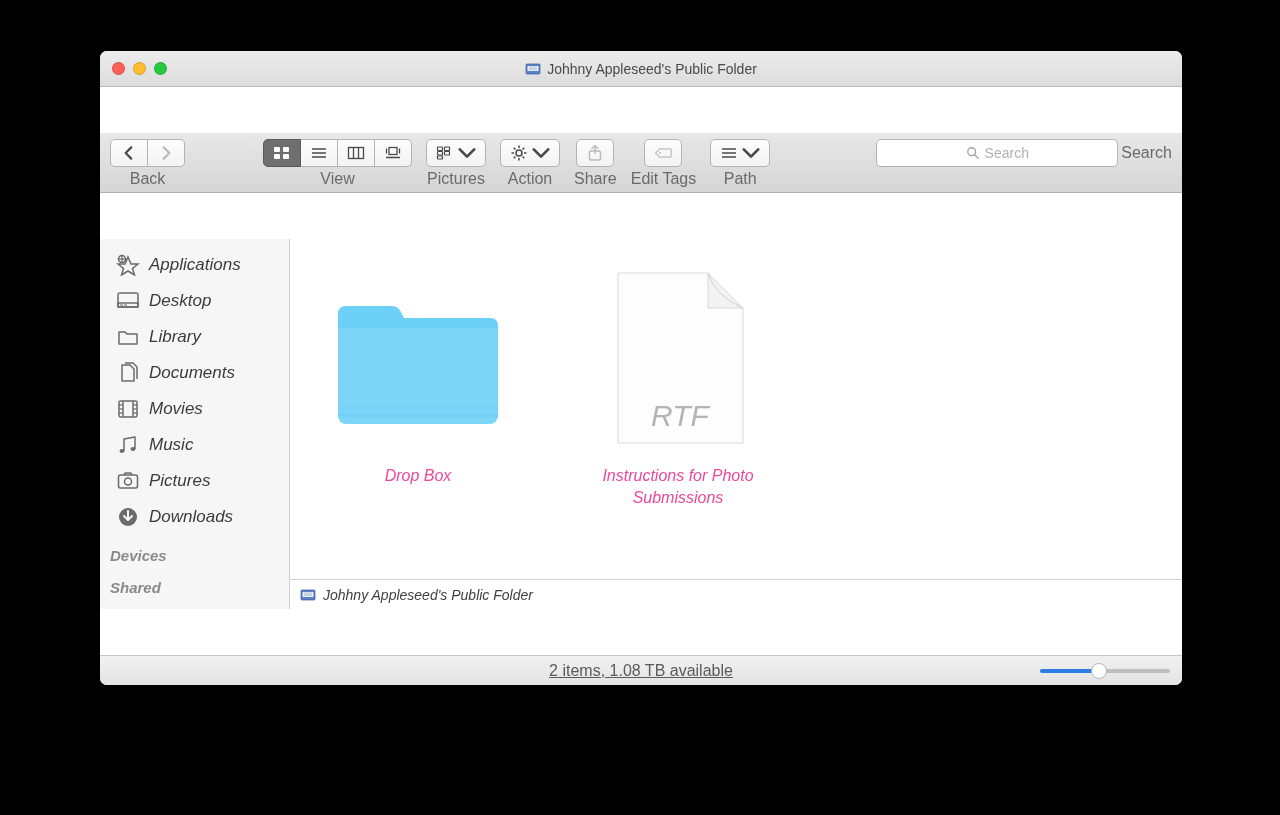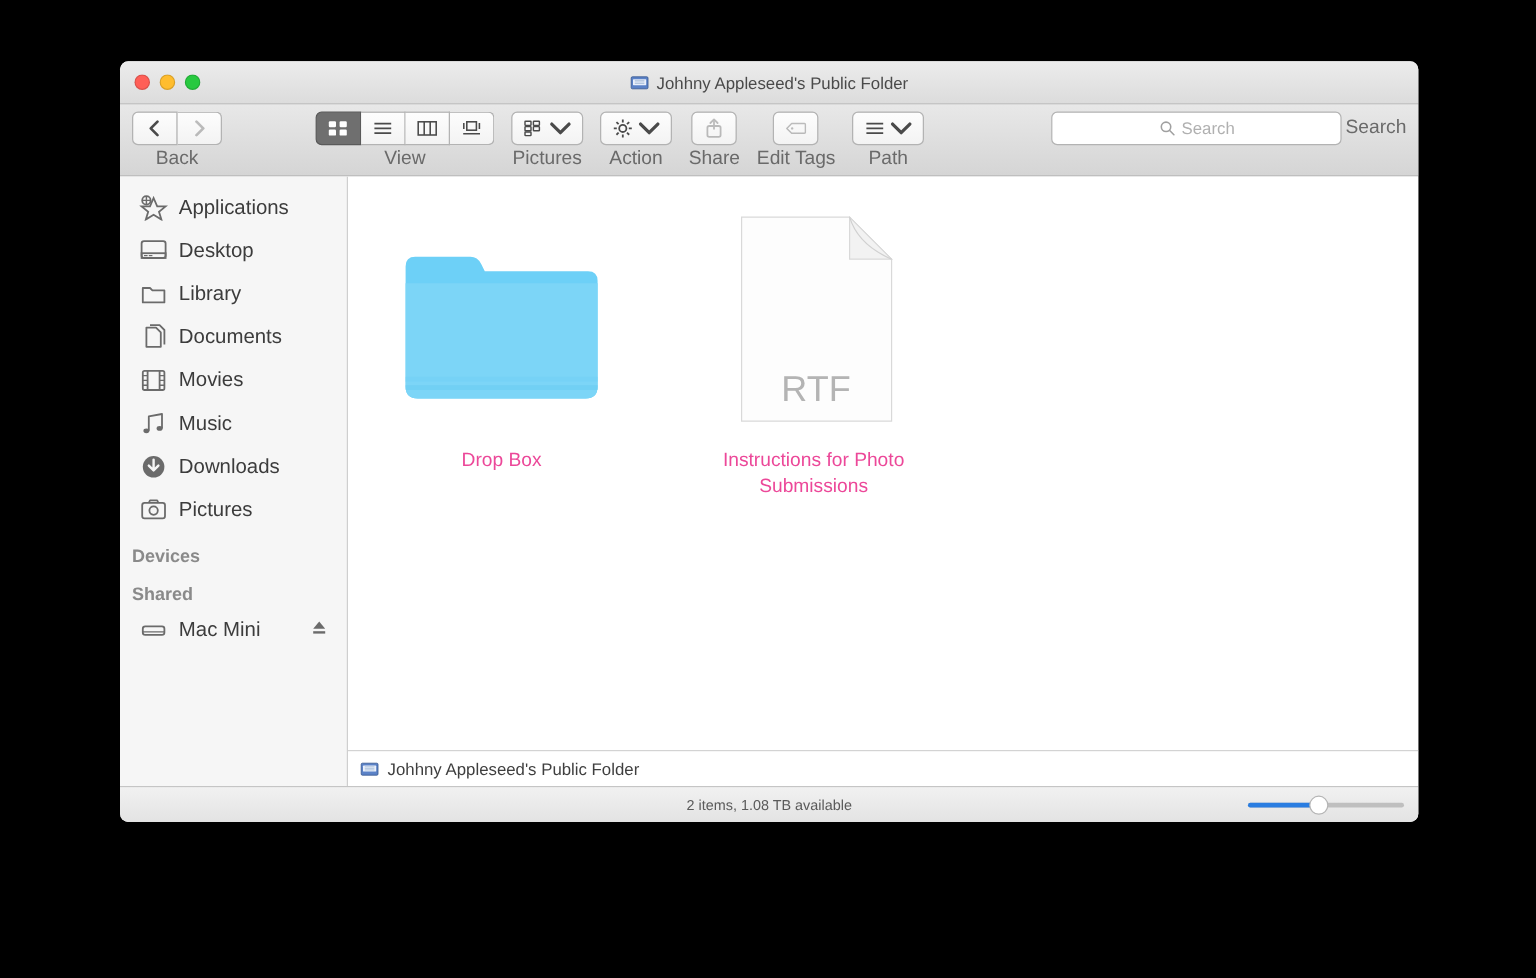--- a/index.html
+++ b/index.html
@@ -16,20 +16,21 @@
       left: 100px;
       top: 51px;
       width: 1082px;
       height: 634px;
       background: #fff;
       border-radius: 7px;
       box-shadow: 0 20px 60px rgba(0,0,0,0.5), 0 0 0 1px rgba(0,0,0,0.15);
       overflow: hidden;
       display: flex;
       flex-direction: column;
+      gap: 46px;
     }
     
     .titlebar {
       height: 36px;
       background: linear-gradient(#ececec, #dcdcdc);
       border-bottom: 1px solid #b9b9b9;
       display: flex;
       align-items: center;
       position: relative;
       flex-shrink: 0;
@@ -95,21 +96,21 @@
       background: #fff;
       display: flex;
       align-items: center;
       justify-content: center;
       gap: 5px;
       color: #b0b0b0;
       font-size: 14px;
     }
     .search svg { width: 14px; height: 14px; }
     
-    .body { flex: 1; display: flex; overflow: hidden; }
+    .body { flex: 1; display: flex; overflow: hidden; font-style: italic; }
     .sidebar {
       width: 190px;
       background: #f6f6f6;
       border-right: 1px solid #cfcfcf;
       padding-top: 8px;
       font-size: 17px;
       color: #3c3c3c;
       overflow: hidden;
     }
     .sbi {
@@ -156,23 +157,24 @@
     }
     
     .statusbar {
       height: 30px;
       background: linear-gradient(#f1f1f1, #e3e3e3);
       border-top: 1px solid #c5c5c5;
       display: flex;
       align-items: center;
       justify-content: center;
       position: relative;
-      font-size: 12px;
+      font-size: 16px;
       color: #5a5a5a;
       flex-shrink: 0;
+      text-decoration: underline;
     }
     .slider {
       position: absolute;
       right: 12px;
       top: 50%;
       transform: translateY(-50%);
       width: 130px;
       height: 16px;
       display: flex;
       align-items: center;
@@ -417,35 +419,35 @@
               <path d="M8 17 L8 5 L19 3 L19 15" fill="none" stroke="#6b6b6b" stroke-width="1.5" stroke-linejoin="round"></path>
               <ellipse cx="6" cy="17" rx="2.5" ry="2" fill="#6b6b6b"></ellipse>
               <ellipse cx="17" cy="15" rx="2.5" ry="2" fill="#6b6b6b"></ellipse>
             </svg>
           </span>
         <span>Music</span>
       </div>
       <div class="sbi">
         <span class="sic">
             <svg viewBox="0 0 24 22">
-              <circle cx="12" cy="11" r="9" fill="#6b6b6b"></circle>
-              <path d="M12 5 L12 13 M8 10 L12 14 L16 10" fill="none" stroke="#f6f6f6" stroke-width="2" stroke-linecap="round" stroke-linejoin="round"></path>
-            </svg>
-          </span>
-        <span>Downloads</span>
-      </div>
-      <div class="sbi">
-        <span class="sic">
-            <svg viewBox="0 0 24 22">
               <rect x="2.5" y="5" width="19" height="13" rx="2" fill="none" stroke="#6b6b6b" stroke-width="1.5"></rect>
               <path d="M8 5 L9 3 L15 3 L16 5" fill="none" stroke="#6b6b6b" stroke-width="1.5" stroke-linejoin="round"></path>
               <circle cx="12" cy="11.5" r="3.5" fill="none" stroke="#6b6b6b" stroke-width="1.5"></circle>
             </svg>
           </span>
         <span>Pictures</span>
+      </div>
+      <div class="sbi">
+        <span class="sic">
+            <svg viewBox="0 0 24 22">
+              <circle cx="12" cy="11" r="9" fill="#6b6b6b"></circle>
+              <path d="M12 5 L12 13 M8 10 L12 14 L16 10" fill="none" stroke="#f6f6f6" stroke-width="2" stroke-linecap="round" stroke-linejoin="round"></path>
+            </svg>
+          </span>
+        <span>Downloads</span>
       </div>
 
       <div class="sbh">Devices</div>
 
       <div class="sbh">Shared</div>
       <div class="sbi">
         <span class="sic">
             <svg viewBox="0 0 24 22">
               <rect x="3" y="8" width="18" height="7" rx="2" fill="none" stroke="#6b6b6b" stroke-width="1.5"></rect>
               <line x1="3" y1="12.5" x2="21" y2="12.5" stroke="#6b6b6b" stroke-width="1"></line>

